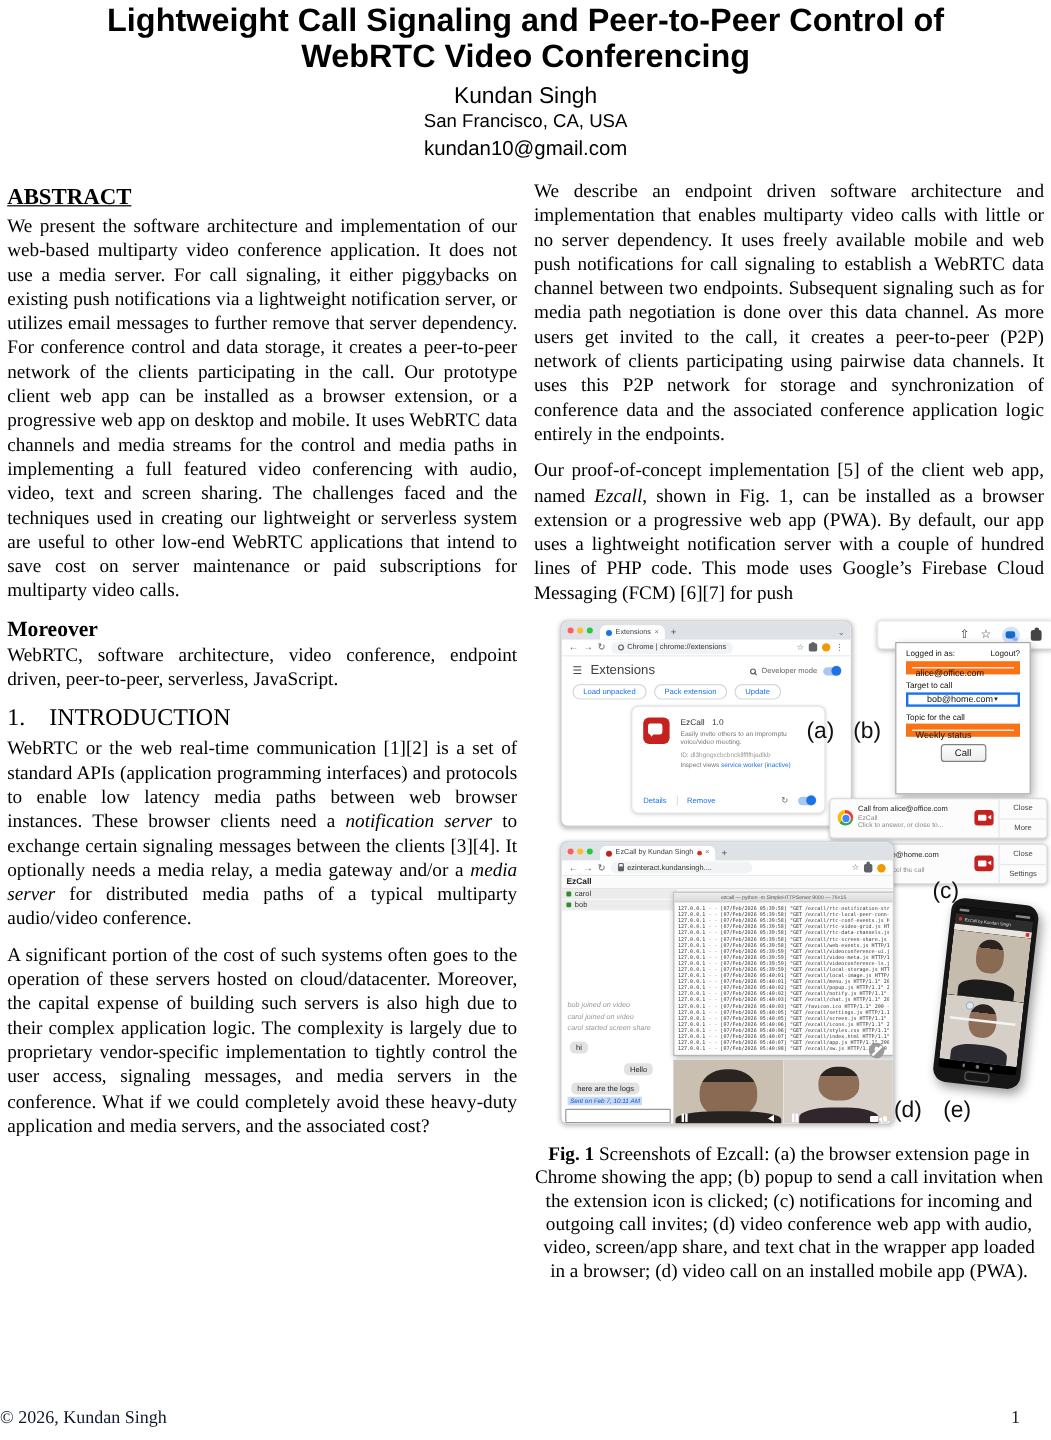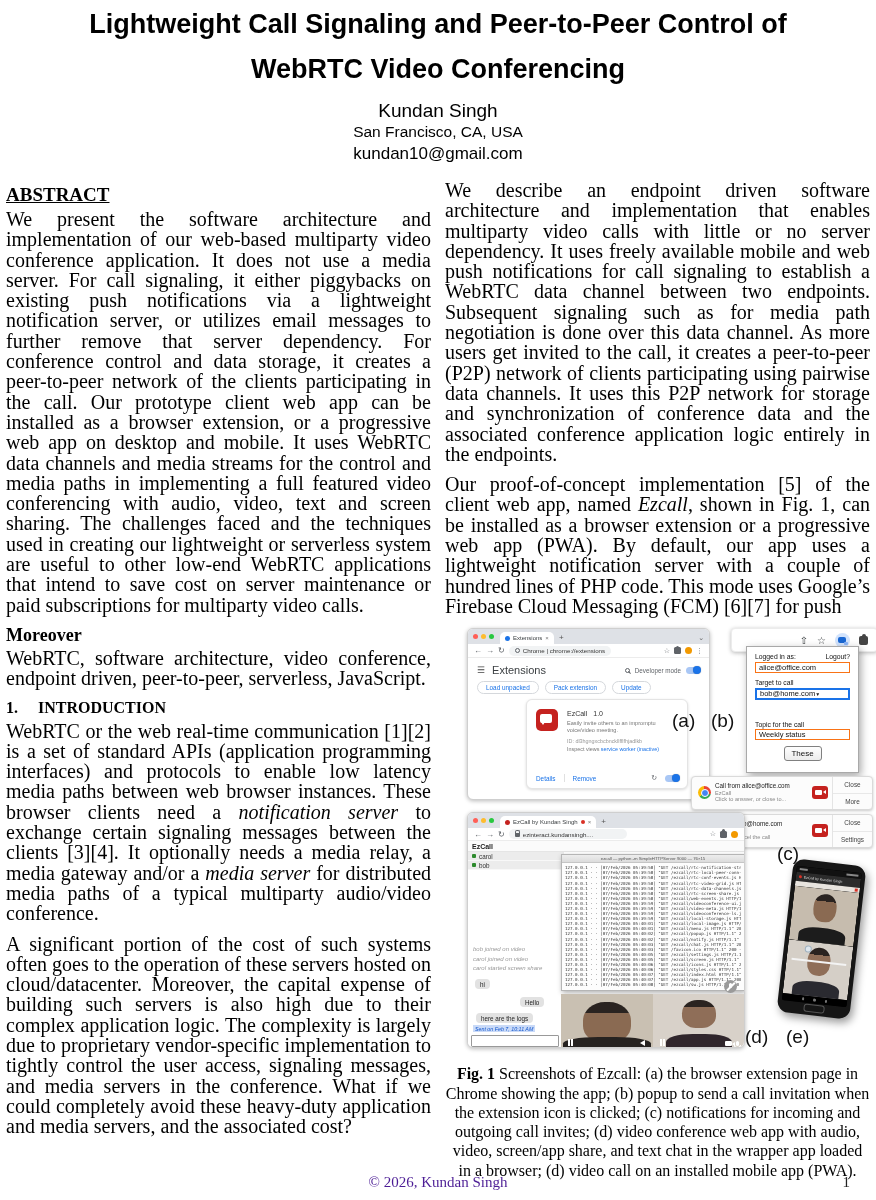--- a/index.html
+++ b/index.html
@@ -1,32 +1,32 @@
 <!DOCTYPE html>
 <html><head>
 <meta charset="utf-8">
 <style>
   * { margin:0; padding:0; box-sizing:border-box; }
   html,body { background:#888; }
   .page { position:relative; width:876px; height:1200px; background:#fff; margin:0 auto;
           overflow:hidden; font-family:"Liberation Serif", serif; color:#000; }
   
   .head { text-align:center; padding-top:2px; font-family:"Liberation Sans", sans-serif; }
-  .title { font-size:27px; font-weight:bold; line-height:45px; padding:0 30px; }
+  .title { font-size:27px; font-weight:bold; line-height:30px; padding:0 30px; }
   .authors { margin-top:8px; line-height:21px; }
   .auth-name { font-size:19px; }
   .auth-aff, .auth-loc { font-size:15.5px; }
   .auth-email { font-size:17px; margin-top:1px; }
   
   .columns { display:flex; gap:14px; padding:0 6px; margin-top:16px; }
   .col { width:425px; }
-  .body-p { font-size:20px; line-height:20.3px; text-align:justify; margin-bottom:10px; }
+  .body-p { font-size:16px; line-height:20.3px; text-align:justify; margin-bottom:10px; }
   .h-abs { font-size:19px; font-weight:bold; margin:4px 0 3px;text-decoration:underline; }
   .h-kw  { font-size:18px; font-weight:bold; margin:8px 0 2px; }
-  .h-sec { font-size:16px; font-weight:bold; margin:10px 0 4px; }
+  .h-sec { font-size:20px; font-weight:normal; margin:10px 0 4px; }
   .h-sec .sec-num { margin-right:20px; }
   .footnote { font-size:12.6px; line-height:15.4px; margin-top:14px; text-align:justify; color:#111; }
   
   .fig { position:relative; width:433px; height:434px; margin:2px 0 4px;
          font-family:"Liberation Sans", sans-serif; color:#222; }
   .fig-label { position:absolute; font-size:19px; color:#111; }
   .shadowed { box-shadow:0 1px 4px rgba(0,0,0,.28); }
   
   .mini-win { position:absolute; background:#fff; border:1px solid #cfcfcf; border-radius:6px; overflow:hidden; }
   .titlebar { height:15px; background:#dee1e6; display:flex; align-items:flex-end; padding:0 5px; }
@@ -90,25 +90,25 @@
                        border-radius:2px; left:3px; top:4px; }
   .ez-active::after { content:""; position:absolute; width:4px; height:3px; background:#8ab4f8;
                       border-radius:1px; right:2px; bottom:3px; }
   .i-puzzle-big { width:9px; height:9px; background:#444; border-radius:2px; position:relative; }
   .i-puzzle-big::before { content:""; position:absolute; width:4px; height:4px; border-radius:50%;
                           background:#444; top:-2px; left:2.5px; }
   .pop-b { position:absolute; left:301px; top:20px; width:113px; height:127px; background:#fff;
            border:1px solid #a9a9a9; box-shadow:2px 3px 8px rgba(0,0,0,.35); padding:6px 8px;
            font-size:6.8px; color:#111; }
   .pop-row { display:flex; justify-content:space-between; margin-bottom:2px; }
-  .pop-input { border:1px solid #f97316; height:11px; line-height:10px; font-size:7.5px;
+  .pop-input { border:5px solid #f97316; height:11px; line-height:10px; font-size:7.5px;
                padding:0 3px; margin-bottom:6px; }
   .pop-label { margin-bottom:1.5px; }
   .pop-sel { border:2px solid #1a73e8; height:12px; display:flex; align-items:center;
-             justify-content:flex-start; font-size:7.5px; padding:0 3px; margin-bottom:21px; }
+             justify-content:center; font-size:7.5px; padding:0 3px; margin-bottom:6px; }
   .pop-sel .caret { font-size:5px; color:#222; }
   .call-btn { width:38px; margin:6px auto 0; border:1px solid #808080; border-radius:3px;
               background:linear-gradient(#fefefe,#ececec); text-align:center; font-size:8px; padding:2px 0; }
   
   .notifs { position:absolute; left:246px; top:150px; width:182px; }
   .notif { background:#fcfcfc; border:1px solid #dadada; border-radius:4px; height:34px;
            display:flex; margin-bottom:4px; box-shadow:0 1px 3px rgba(0,0,0,.22); overflow:hidden; }
   .chrome-ball { width:13px; height:13px; border-radius:50%; margin:9px 4px 0 6px; flex:0 0 auto;
                  background:conic-gradient(#ea4335 0 30%, #34a853 0 63%, #fbbc05 0 100%); position:relative; }
   .chrome-ball::after { content:""; position:absolute; width:6px; height:6px; background:#4285f4;
@@ -189,21 +189,21 @@
   .ph-vid { flex:1; position:relative; overflow:hidden; }
   .shelf { position:absolute; left:8%; width:84%; height:2px; background:#f3f3f3; top:34%; z-index:1; }
   .clock { position:absolute; left:26%; top:8%; width:7px; height:7px; border-radius:50%;
            background:#dfe7ee; border:1px solid #9fb2c0; z-index:1; }
   .ph-nav { height:7px; background:#000; display:flex; justify-content:center; gap:9px; align-items:center; }
   .ph-nav i { display:block; width:2.5px; height:2.5px; background:#777; border-radius:50%; }
   
   .fig-caption { font-size:16px; line-height:19.3px; text-align:center; margin-top:4px; }
   
   .footer { position:absolute; left:0; right:0; bottom:6px; height:20px; }
-  .footer .copy { position:absolute; left:0; right:0; text-align:center; color:#4c1d95; font-size:15px; }
+  .footer .copy { position:absolute; left:0; right:0; color:#0f172a; font-size:15px; }
   .footer .pnum { position:absolute; right:26px; top:0; color:#222; font-size:15px; }
 </style>
 </head>
 <body>
 
 <div class="page">
 
   <div class="head">
     <div class="title">Lightweight Call Signaling and Peer-to-Peer Control of WebRTC Video Conferencing</div>
     <div class="authors">
@@ -307,21 +307,21 @@
             <span>Logout?</span>
           </div>
           <div class="pop-input">alice@office.com</div>
           <div class="pop-label">Target to call</div>
           <div class="pop-sel">
               <span>bob@home.com</span>
               <span class="caret">▼</span>
             </div>
           <div class="pop-label">Topic for the call</div>
           <div class="pop-input">Weekly status</div>
-          <div class="call-btn">These</div>
+          <div class="call-btn">Call</div>
         </div>
         <div class="fig-label" style="left:266px; top:84px;">(b)</div>
 
         <div class="notifs">
           <div class="notif">
             <span class="chrome-ball"></span>
             <span class="n-text">
               <div class="n-title">Call from alice@office.com</div>
               <div class="n-app">EzCall</div>
               <div class="n-sub">Click to answer, or close to...</div>

